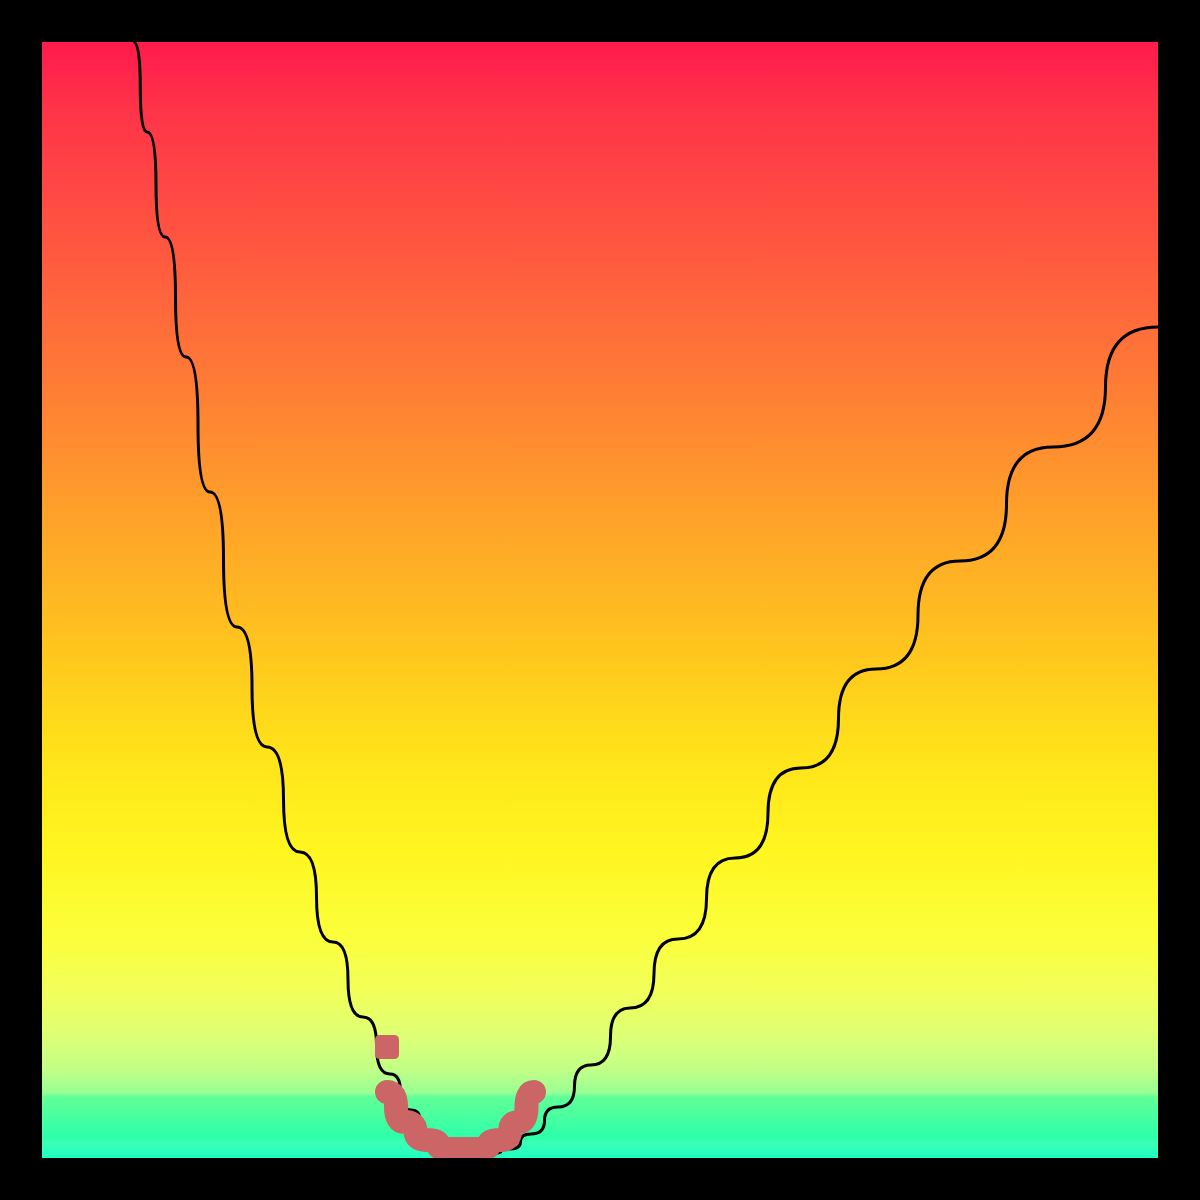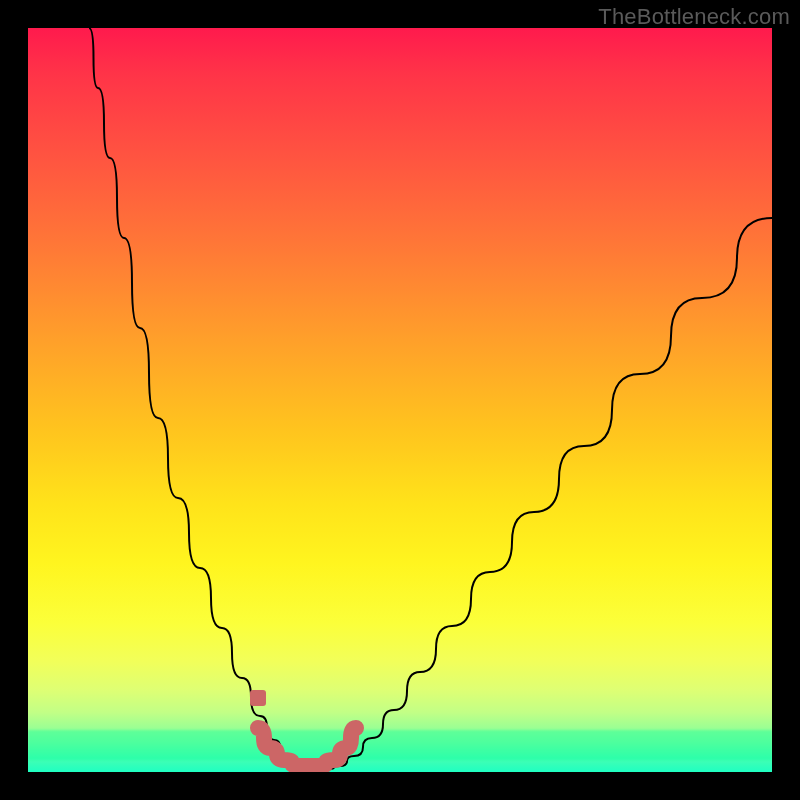--- a/index.html
+++ b/index.html
@@ -72,21 +72,20 @@
     font-size: 22px;
     letter-spacing: 0.2px;
     font-weight: 500;
     user-select: none;
   }
 </style>
 </head>
 <body>
 
 <div class="frame">
-  <div class="watermark">TheBottleneck.com</div>
 
   <div class="plot">
     <div class="gradient-bg"></div>
     <div class="big-green-band"></div>
 
     <svg class="svg-layer" viewBox="0 0 744 744" preserveAspectRatio="none">
 
       <path id="left-curve-path" fill="none" stroke="#000" stroke-width="2" d="M 61 0 Q 65.5 0 65.5 30 Q 65.5 60 70 60 Q 76 60 76 95 Q 76 130 82 130 Q 89 130 89 170 Q 89 210 96 210 Q 104 210 104 255 Q 104 300 112 300 Q 121 300 121 345 Q 121 390 130 390 Q 140 390 140 430 Q 140 470 150 470 Q 161 470 161 505 Q 161 540 172 540 Q 183 540 183 570 Q 183 600 194 600 Q 204 600 204 625 Q 204 650 214 650 Q 223 650 223 669 Q 223 688 232 688 Q 239 688 239 700 Q 239 712 246 712 Q 252 712 252 719 Q 252 726 258 726 Q 263 726 263 730 Q 263 734 268 734 Q 273 734 273 736 Q 273 738 278 738 Q 283 738 283 739 Q 283 740 288 740 Q 294 740 294 740.5 Q 294 741 300 741"></path>
 
       <path id="right-curve-path" fill="none" stroke="#000" stroke-width="2" d="M 300 741 Q 306 741 306 739.5 Q 306 738 312 738 Q 319 738 319 733 Q 319 728 326 728 Q 335 728 335 719 Q 335 710 344 710 Q 355 710 355 696 Q 355 682 366 682 Q 379 682 379 663 Q 379 644 392 644 Q 408 644 408 621 Q 408 598 424 598 Q 443 598 443 571 Q 443 544 462 544 Q 484 544 484 514 Q 484 484 506 484 Q 531 484 531 451 Q 531 418 556 418 Q 584 418 584 382 Q 584 346 612 346 Q 643 346 643 308 Q 643 270 674 270 Q 709 270 709 230 Q 709 190 744 190"></path>

